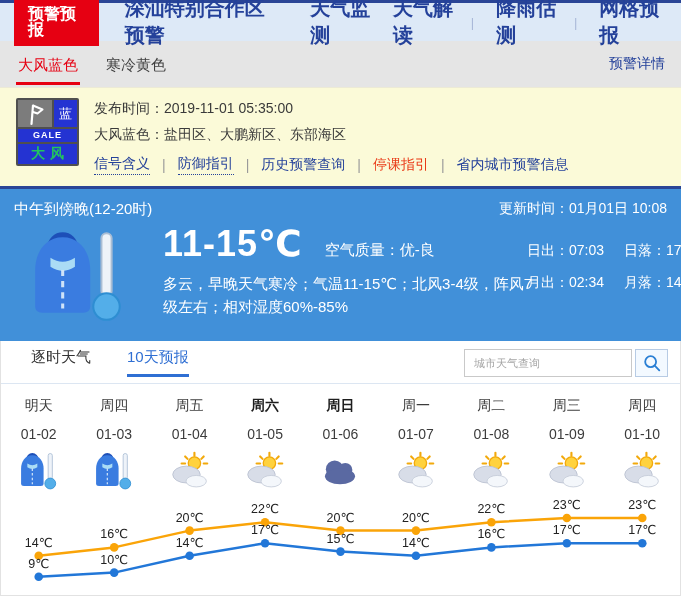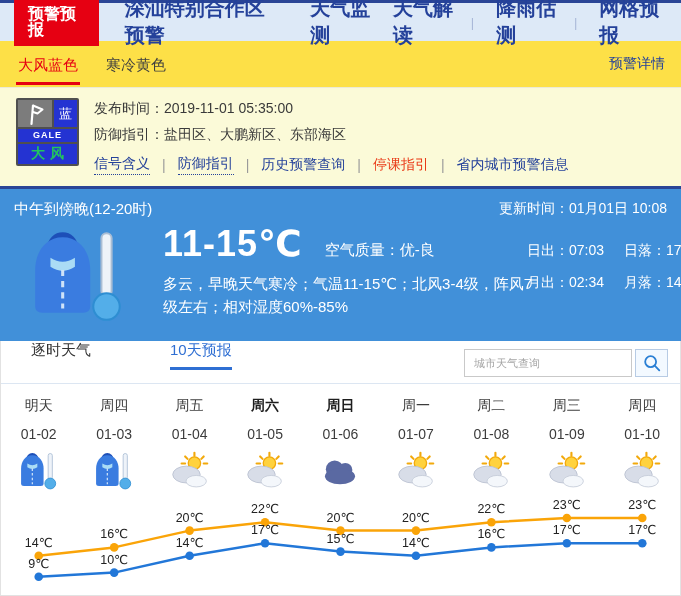--- a/index.html
+++ b/index.html
@@ -8,21 +8,21 @@
   
   .topnav{height:41px;background:#dde9f7;border-top:3px solid #2a4596;display:flex;align-items:center;box-sizing:border-box;padding:0 14px;}
   .tab-active{background:#e60012;color:#fff;font-weight:bold;font-size:16px;padding:8px 14px;line-height:1;}
   .nav-item{color:#24419a;font-weight:bold;font-size:20px;cursor:pointer;}
   .topnav .nav-item{margin-left:26px;}
   .topnav-right{margin-left:auto;display:flex;align-items:center;}
   .topnav-right .nav-item{margin-left:12px;}
   .nav-sep{color:#a9b8d8;font-size:13px;margin:0 10px;}
 
   
-  .warn-row{height:47px;background:#fde047;display:flex;align-items:center;padding:4px 16px;box-sizing:border-box;border-bottom:1px solid #ecead6;}
+  .warn-row{height:47px;background:#e5e5e5;display:flex;align-items:center;padding:4px 16px;box-sizing:border-box;border-bottom:1px solid #ecead6;}
   .warn-tab{font-size:15px;margin-right:24px;padding:13px 2px 10px;cursor:pointer;}
   .warn-tab.active{color:#e60012;border-bottom:3px solid #e60012;padding-bottom:7px;}
   .warn-tab.inactive{color:#3f3f3f;}
   .warn-detail{margin-left:auto;color:#24419a;font-size:14px;cursor:pointer;}
 
   
   .alert{height:98px;background:#fbfad8;padding:10px 16px 0;box-sizing:border-box;display:flex;}
   .sig-icon{width:63px;height:68px;background:#4f4f4f;padding:2px;box-sizing:border-box;display:flex;flex-direction:column;gap:2px;border-radius:2px;flex:none;}
   .sig-top{flex:0 0 27px;display:flex;gap:2px;}
   .sig-flag{width:34px;background:#7c7c7c;display:flex;align-items:center;justify-content:center;}
@@ -47,21 +47,21 @@
   .cw-temp{font-size:36px;font-weight:bold;letter-spacing:1px;}
   .cw-air{font-size:15px;padding-bottom:5px;margin-left:22px;}
   .cw-desc{margin-top:7px;font-size:15px;line-height:1.55;width:372px;}
   .cw-astro{position:absolute;left:527px;top:53px;font-size:14px;}
   .astro-row{display:flex;margin-bottom:14px;white-space:nowrap;}
   .astro-pair{margin-right:20px;}
   .astro-pair:last-child{margin-right:0;}
 
   
   .panel{height:255px;background:#fff;border:1px solid #e2e2e2;border-top:none;box-sizing:border-box;position:relative;}
-  .tabs-row{height:43px;border-bottom:1px solid #dce6f2;position:relative;display:flex;align-items:flex-start;padding-left:30px;box-sizing:border-box;gap:43px;}
+  .tabs-row{height:43px;border-bottom:1px solid #dce6f2;position:relative;display:flex;align-items:center;padding-left:30px;box-sizing:border-box;}
   .f-tab{font-size:15px;padding-bottom:10px;color:#333;margin-right:36px;cursor:pointer;}
   .f-tab.active{color:#2f6fd3;border-bottom:3px solid #2f6fd3;padding-bottom:7px;margin-bottom:-1px;}
   .search{position:absolute;right:12px;top:8px;display:flex;align-items:center;}
   .search input{width:168px;height:28px;border:1px solid #c9c9c9;padding:0 9px;font-size:11px;color:#333;box-sizing:border-box;outline:none;font-family:inherit;background:#fff;}
   .search input::placeholder{color:#a5a5a5;}
   .search-btn{width:33px;height:28px;border:1px solid #b7cbe4;background:#f3f9ff;margin-left:3px;display:flex;align-items:center;justify-content:center;cursor:pointer;box-sizing:border-box;padding:0;}
 
   .days-row{display:flex;text-align:center;}
   .day-col{flex:1;cursor:pointer;}
   .day-name{margin-top:13px;font-size:14px;color:#3c3c3c;line-height:17px;}
@@ -108,21 +108,21 @@
         <div class="sig-badge">蓝</div>
       </div>
       <div class="sig-code">GALE</div>
       <div class="sig-name">大风</div>
     </div>
     <div class="alert-body">
       <div class="alert-line">
         <span>发布时间：</span><span>2019-11-01 05:35:00</span>
       </div>
       <div class="alert-line">
-        <span>防御指引：</span><span>盐田区、大鹏新区、东部海区</span>
+        <span>大风蓝色：</span><span>盐田区、大鹏新区、东部海区</span>
       </div>
       <div class="alert-links">
           <span class="alert-link dotted">信号含义</span>
           <span class="link-sep">|</span>
           <span class="alert-link dotted">防御指引</span>
           <span class="link-sep">|</span>
           <span class="alert-link">历史预警查询</span>
           <span class="link-sep">|</span>
           <span class="alert-link em">停课指引</span>
           <span class="link-sep">|</span>

